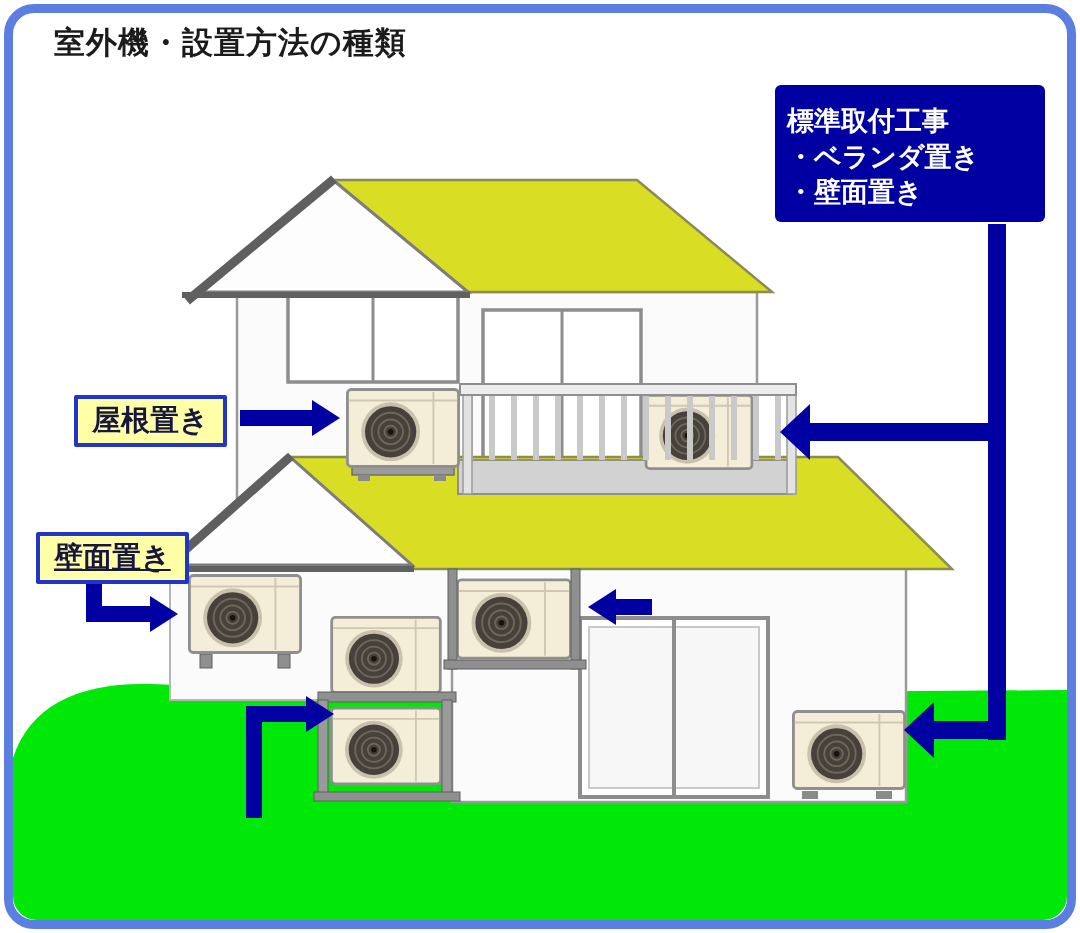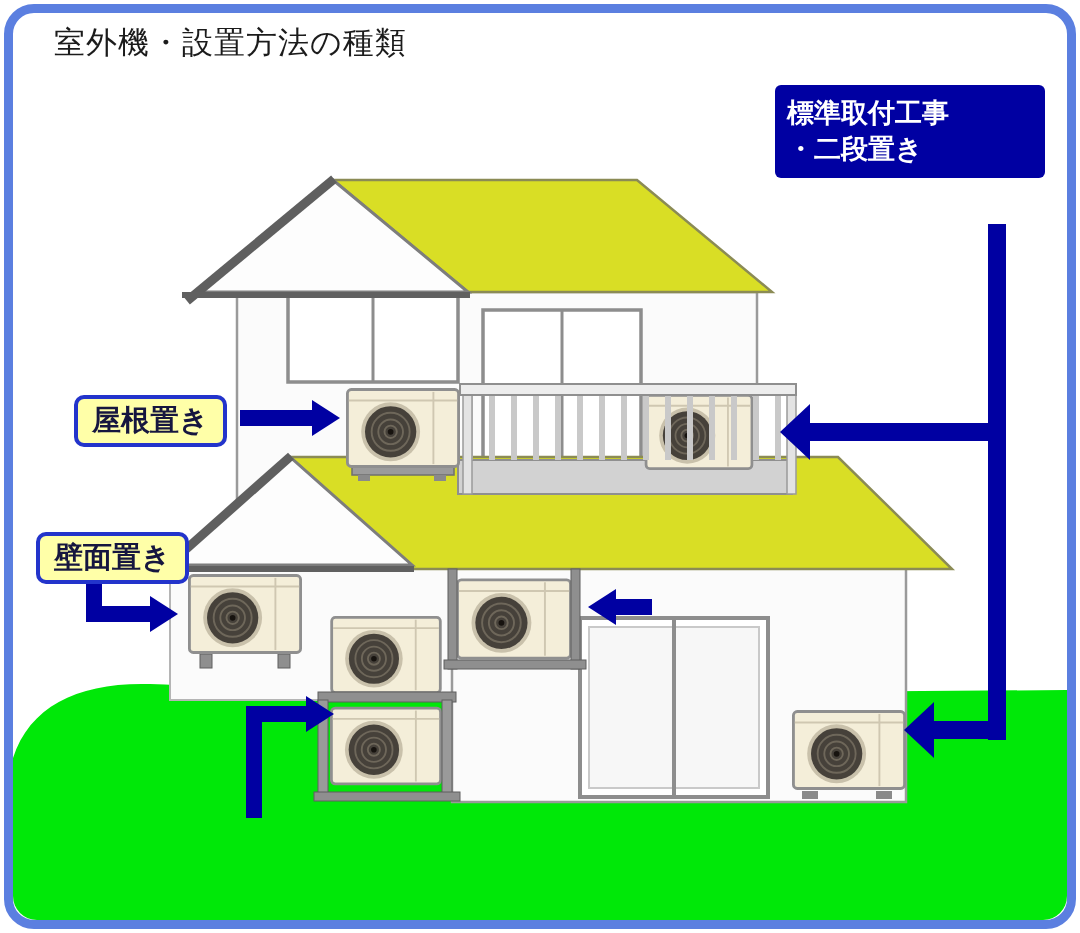--- a/index.html
+++ b/index.html
@@ -6,34 +6,34 @@
   .stage{
     position:relative;width:1080px;height:933px;background:#ffffff;overflow:hidden;
     font-family:"DejaVu Sans","Liberation Sans",sans-serif;
   }
   .frame{
     position:absolute;left:4px;top:4px;right:4px;bottom:4px;
     border:9px solid #5b7fe0;border-radius:30px;pointer-events:none;z-index:50;
   }
   svg.scene{position:absolute;left:0;top:0;z-index:1;}
   .title{
-    position:absolute;left:54px;top:22px;font-size:31px;font-weight:normal;
+    position:absolute;left:54px;top:22px;font-size:31px;font-weight:bold;
     color:#1b1b1b;letter-spacing:1px;z-index:10;
   }
   .info-box{
     position:absolute;left:775px;top:85px;width:246px;background:#0000a2;color:#ffffff;
-    border-radius:6px;padding:10px 12px 12px 12px;font-size:27px;font-weight:bold;
+    border-radius:6px;padding:18px 12px 12px 12px;font-size:27px;font-weight:bold;
     line-height:1.32;z-index:10;
   }
   .pill{
-    position:absolute;background:#ffffa8;border:4px solid #2334cb;border-radius:10px;
+    position:absolute;background:#ffffa8;border:4px solid #2334cb;border-radius:2px;
     color:#16163f;font-size:29px;font-weight:bold;padding:2px 14px;z-index:10;white-space:nowrap;
   }
   #label-roof{left:74px;top:395px;}
-  #label-wall{left:36px;top:532px;}
+  #label-wall{left:36px;top:532px;text-decoration:underline;}
   #label-ceiling{left:648px;top:583px;}
   #label-two-tier{left:174px;top:815px;}
 </style>
 </head>
 <body>
 
 <div class="stage">
 
   <svg class="scene" width="1080" height="933" viewBox="0 0 1080 933">
     <defs>
@@ -160,20 +160,21 @@
         <polygon points="306,696 306,732 334,714"></polygon>
       </g>
 
     </g>
   </svg>
 
   <div class="title">室外機・設置方法の種類</div>
 
   <div class="info-box">
     <div>標準取付工事</div>
-    <div>・二段置き</div>
+    <div>・ベランダ置き</div>
+    <div>・壁面置き</div>
   </div>
 
   <div class="pill" id="label-roof">屋根置き</div>
   <div class="pill" id="label-wall">壁面置き</div>
 
   <div class="frame"></div>
 </div>
 
 </body></html>

